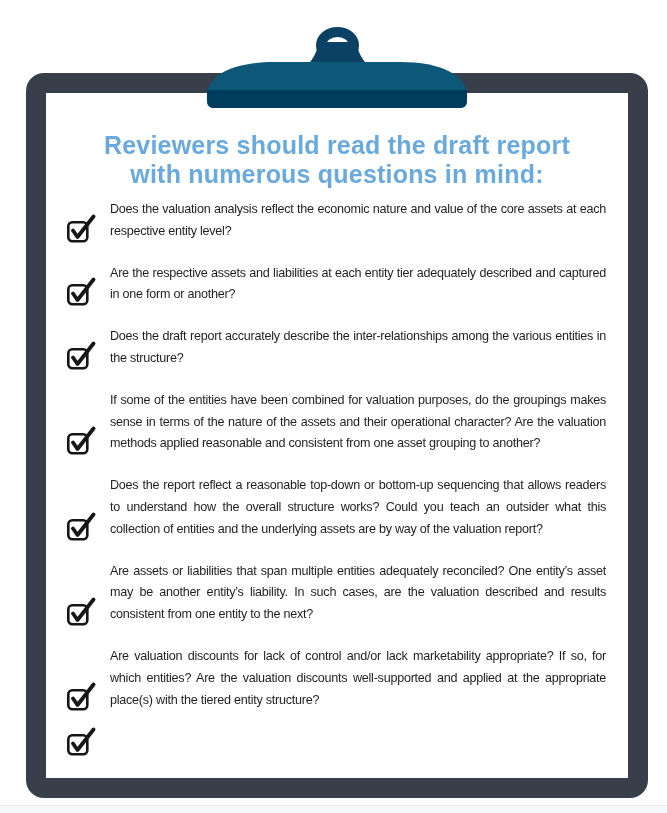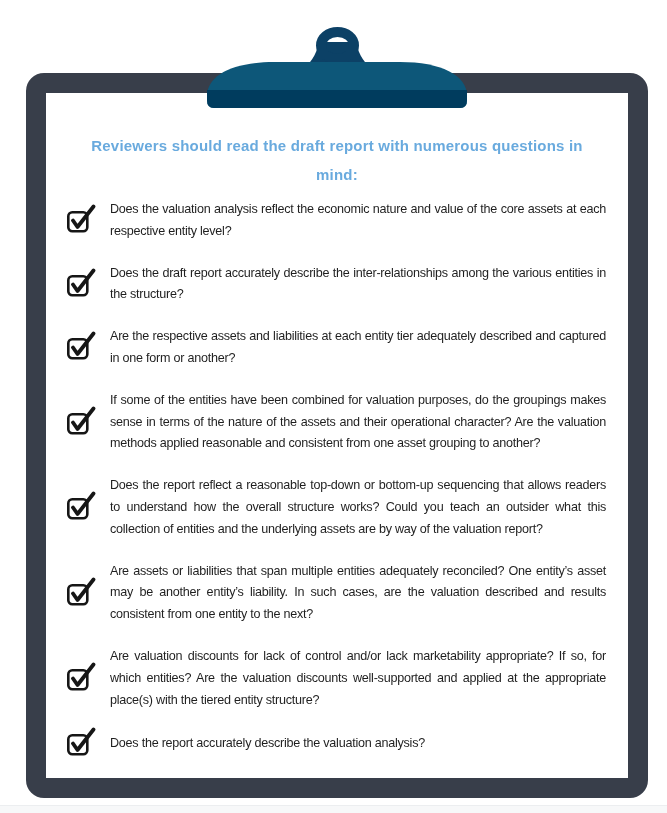--- a/index.html
+++ b/index.html
@@ -37,33 +37,33 @@
     width: 266px;
     height: 92px;
     z-index: 3;
   }
   
   .heading {
     margin: 38px auto 0 auto;
     max-width: 492px;
     text-align: center;
     color: var(--heading, #69aade);
-    font-size: 15px;
+    font-size: 25px;
     line-height: 29px;
     font-weight: 700;
     letter-spacing: 0.2px;
   }
   
   .checklist {
     margin-top: 10px;
     padding: 0 22px 0 20px;
   }
   .check-item {
     display: flex;
-    align-items: center;
+    align-items: flex-end;
     margin-bottom: 20px;
   }
   .checkbox {
     flex: 0 0 30px;
     width: 30px;
     height: 29px;
     margin-top: -4px;
     margin-right: 14px;
   }
   .checkbox svg { display: block; }
@@ -119,31 +119,31 @@
           <p class="item-text">Does the valuation analysis reflect the economic nature and value of the core assets at each respective entity level?</p>
         </div>
 
         <div class="check-item">
           <span class="checkbox">
             <svg viewBox="0 0 30 29" width="30" height="29" xmlns="http://www.w3.org/2000/svg" aria-hidden="true">
               <rect x="2.3" y="8.3" width="19" height="19" rx="4" fill="none" stroke="var(--checkbox)" stroke-width="2.6"></rect>
               <polyline points="7,16.5 11.5,23 27.5,2.5" fill="none" stroke="var(--checkbox)" stroke-width="3.8" stroke-linecap="round" stroke-linejoin="round"></polyline>
             </svg>
           </span>
-          <p class="item-text">Does the draft report accurately describe the inter-relationships among the various entities in the structure?</p>
+          <p class="item-text">Are the respective assets and liabilities at each entity tier adequately described and captured in one form or another?</p>
         </div>
 
         <div class="check-item">
           <span class="checkbox">
             <svg viewBox="0 0 30 29" width="30" height="29" xmlns="http://www.w3.org/2000/svg" aria-hidden="true">
               <rect x="2.3" y="8.3" width="19" height="19" rx="4" fill="none" stroke="var(--checkbox)" stroke-width="2.6"></rect>
               <polyline points="7,16.5 11.5,23 27.5,2.5" fill="none" stroke="var(--checkbox)" stroke-width="3.8" stroke-linecap="round" stroke-linejoin="round"></polyline>
             </svg>
           </span>
-          <p class="item-text">Are the respective assets and liabilities at each entity tier adequately described and captured in one form or another?</p>
+          <p class="item-text">Does the draft report accurately describe the inter-relationships among the various entities in the structure?</p>
         </div>
 
         <div class="check-item">
           <span class="checkbox">
             <svg viewBox="0 0 30 29" width="30" height="29" xmlns="http://www.w3.org/2000/svg" aria-hidden="true">
               <rect x="2.3" y="8.3" width="19" height="19" rx="4" fill="none" stroke="var(--checkbox)" stroke-width="2.6"></rect>
               <polyline points="7,16.5 11.5,23 27.5,2.5" fill="none" stroke="var(--checkbox)" stroke-width="3.8" stroke-linecap="round" stroke-linejoin="round"></polyline>
             </svg>
           </span>
           <p class="item-text">If some of the entities have been combined for valuation purposes, do the groupings makes sense in terms of the nature of the assets and their operational character?  Are the valuation methods applied reasonable and consistent from one asset grouping to another?</p>
@@ -179,19 +179,18 @@
           <p class="item-text">Are valuation discounts for lack of control and/or lack marketability appropriate?  If so, for which entities? Are the valuation discounts well-supported and applied at the appropriate place(s) with the tiered entity structure?</p>
         </div>
 
         <div class="check-item">
           <span class="checkbox">
             <svg viewBox="0 0 30 29" width="30" height="29" xmlns="http://www.w3.org/2000/svg" aria-hidden="true">
               <rect x="2.3" y="8.3" width="19" height="19" rx="4" fill="none" stroke="var(--checkbox)" stroke-width="2.6"></rect>
               <polyline points="7,16.5 11.5,23 27.5,2.5" fill="none" stroke="var(--checkbox)" stroke-width="3.8" stroke-linecap="round" stroke-linejoin="round"></polyline>
             </svg>
           </span>
-          <p class="item-text">Does the report accurately describe the valuation analysis?</p>
         </div>
       </div>
   </div>
 
   <div class="bottom-strip"></div>
 </div>
 
 </body></html>

